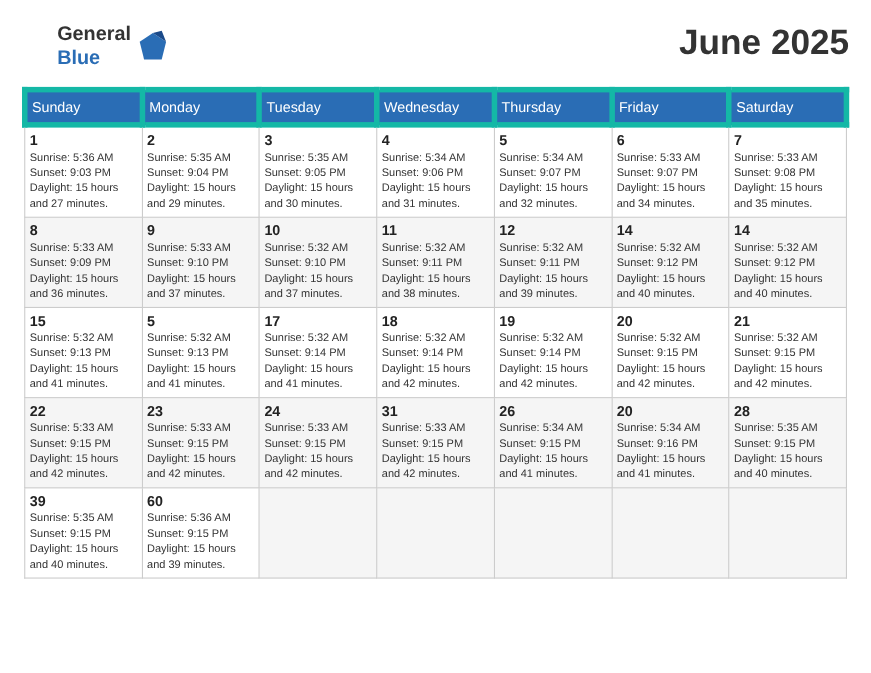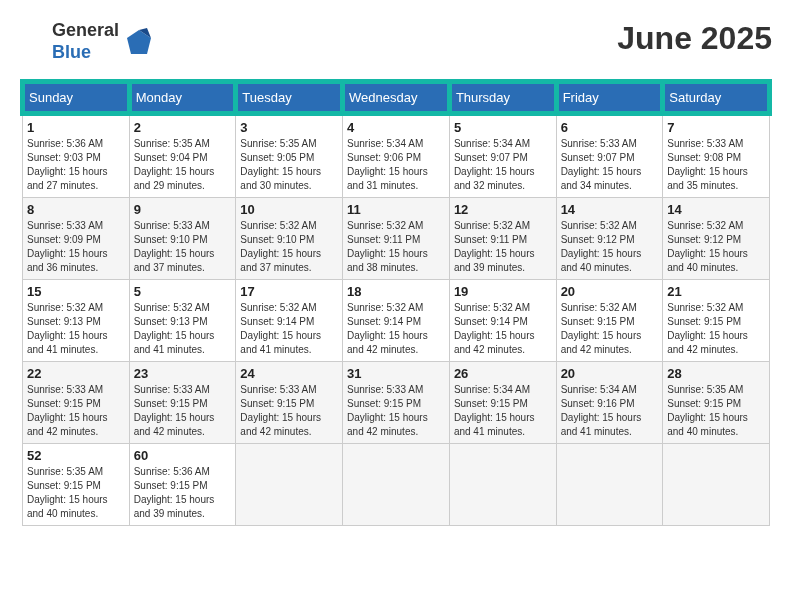--- a/index.html
+++ b/index.html
@@ -347,21 +347,21 @@
         <span class="day-number">28</span>
         <div class="day-info">
           Sunrise: 5:35 AM<br>
           Sunset: 9:15 PM<br>
           Daylight: 15 hours and 40 minutes.
         </div>
       </td>
       </tr>
       <tr>
         <td>
-        <span class="day-number">52</span>
+        <span class="day-number">39</span>
         <div class="day-info">
           Sunrise: 5:35 AM<br>
           Sunset: 9:15 PM<br>
           Daylight: 15 hours and 40 minutes.
         </div>
       </td>
         <td>
         <span class="day-number">60</span>
         <div class="day-info">
           Sunrise: 5:36 AM<br>

